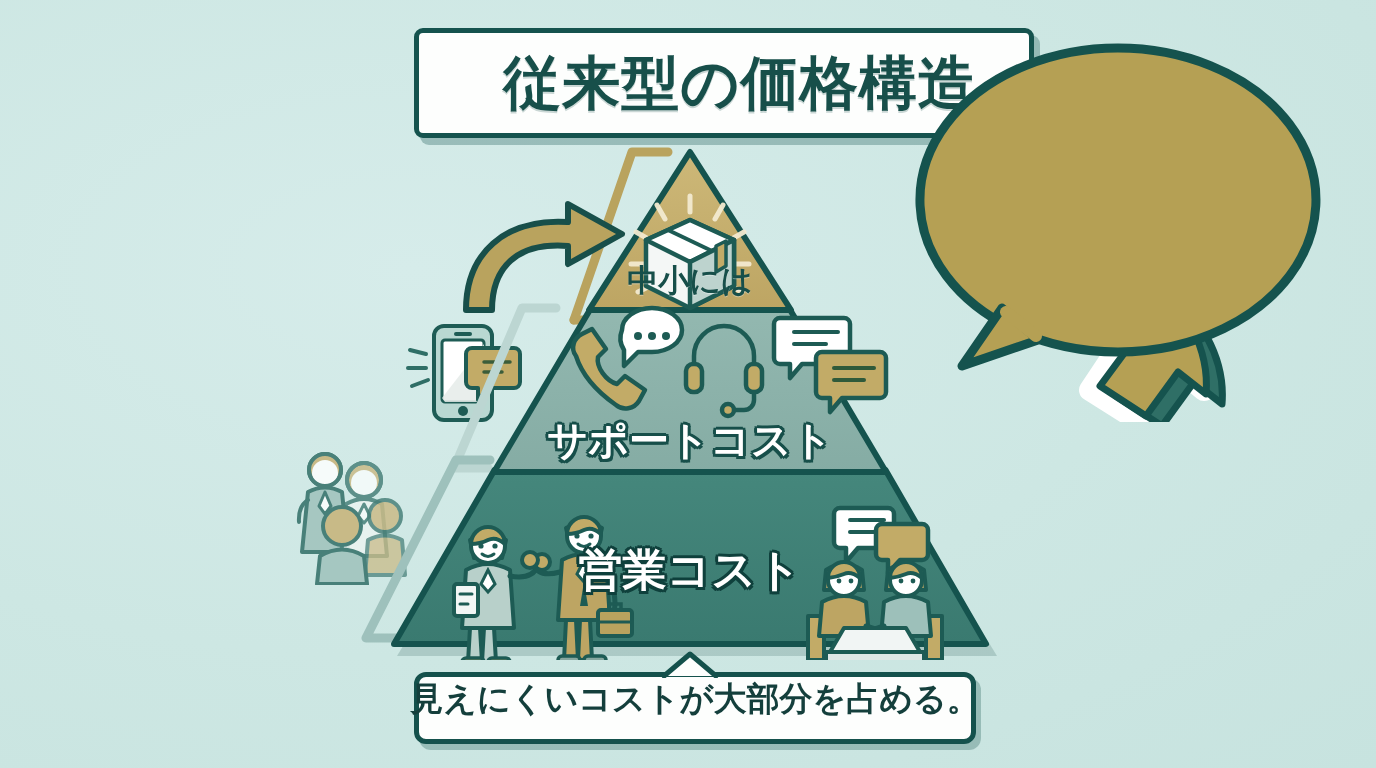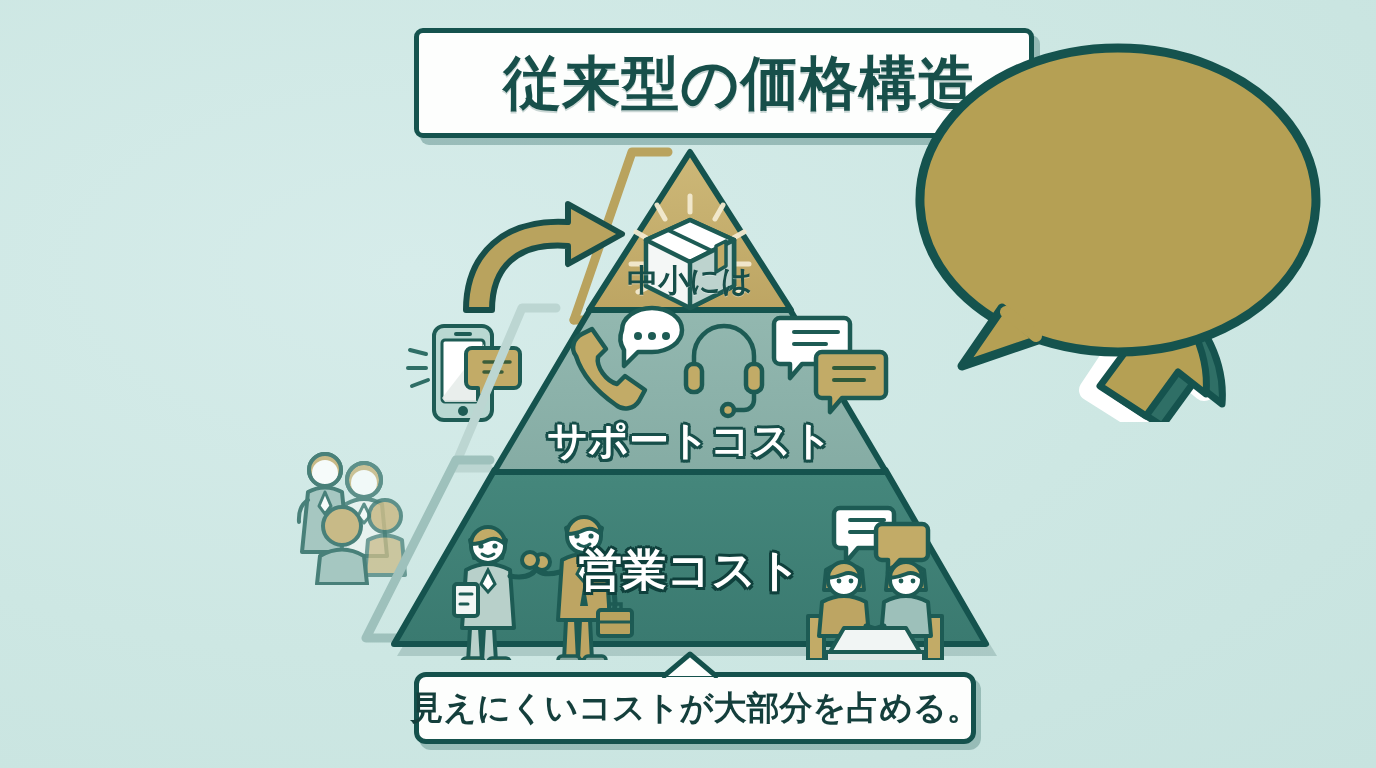--- a/index.html
+++ b/index.html
@@ -72,21 +72,21 @@
     text-shadow:3px 4px 0 rgba(40,60,45,0.25);
     pointer-events:none;
   }
   #bubble-text .l2{font-size:80px;}
 
   
   #caption-box{
     left:414px;top:672px;width:552px;height:62px;
     background:#fdfefd;border:5px solid #14514c;border-radius:12px;
     box-shadow:5px 6px 0 rgba(20,81,76,0.28);
-    display:flex;align-items:center;justify-content:center;z-index:30;
+    display:flex;align-items:flex-start;justify-content:center;z-index:30;
   }
   #caption-text{
     font-size:33px;font-weight:bold;color:#143f3c;white-space:nowrap;
     letter-spacing:0px;
   }
   #caption-notch{left:660px;top:650px;width:60px;height:28px;z-index:31;}
 </style>
 </head>
 <body>
 

